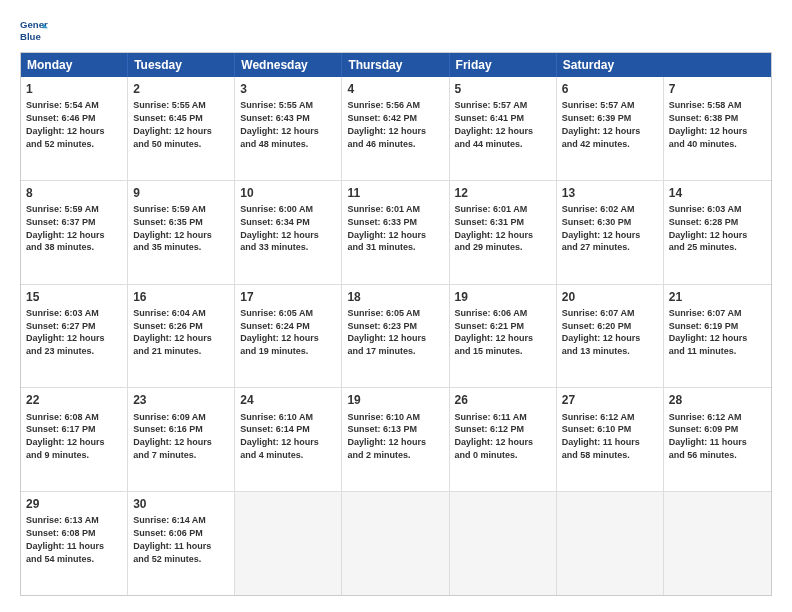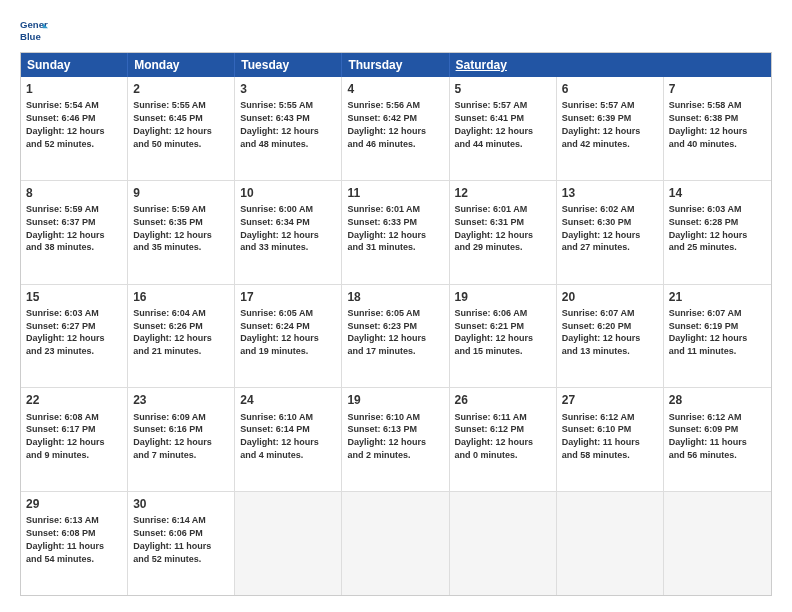--- a/index.html
+++ b/index.html
@@ -65,21 +65,20 @@
     }
     .cal-header-cell {
       color: #fff;
       font-size: 12px;
       font-weight: bold;
       padding: 5px 6px;
       border-right: 1px solid #3366bb;
     }
     .cal-header-cell:last-child {
       border-right: none;
-      text-decoration: underline;
     }
     .cal-body {
       flex: 1;
       display: flex;
       flex-direction: column;
     }
     .cal-row {
       display: grid;
       grid-template-columns: repeat(7, 1fr);
       flex: 1;
@@ -135,24 +134,25 @@
       </div>
     </div>
     <div class="title-block">
       <div class="month-title"></div>
       <div class="location"></div>
     </div>
   </div>
 
   <div class="calendar">
     <div class="cal-header">
-    <div class="cal-header-cell">Sunday</div>
         <div class="cal-header-cell">Monday</div>
         <div class="cal-header-cell">Tuesday</div>
+        <div class="cal-header-cell">Wednesday</div>
         <div class="cal-header-cell">Thursday</div>
+        <div class="cal-header-cell">Friday</div>
         <div class="cal-header-cell">Saturday</div>
       </div>
     <div class="cal-body">
     <div class="cal-row">
           <div class="cal-cell"><span class="day-num">1</span><span class="cell-text" style="white-space: pre-line;">Sunrise: 5:54 AM
 Sunset: 6:46 PM
 Daylight: 12 hours
 and 52 minutes.</span></div>
           <div class="cal-cell"><span class="day-num">2</span><span class="cell-text" style="white-space: pre-line;">Sunrise: 5:55 AM
 Sunset: 6:45 PM

